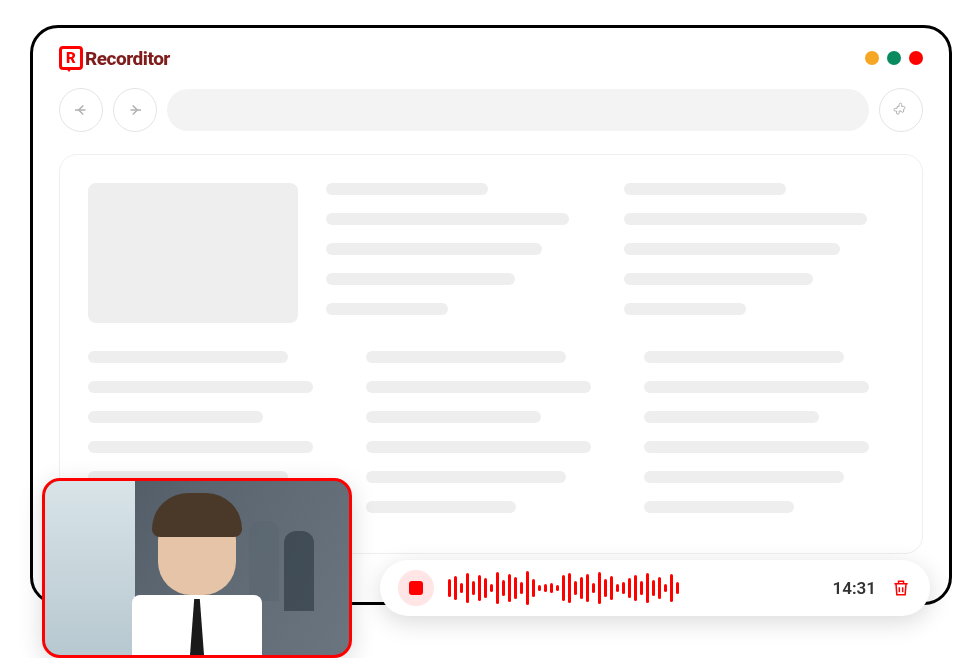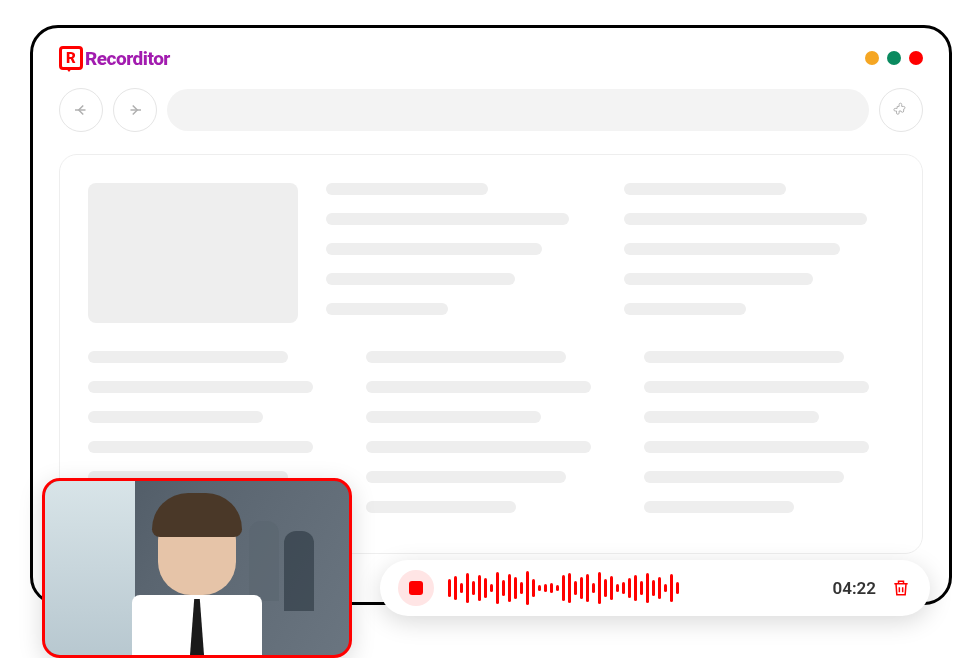--- a/index.html
+++ b/index.html
@@ -50,21 +50,21 @@
       position: absolute;
       bottom: -5px;
       left: 3px;
       width: 0;
       height: 0;
       border-left: 4px solid transparent;
       border-right: 4px solid transparent;
       border-top: 5px solid #f00;
     }
     .logo-text {
-      color: #a21caf;
+      color: #7f1d1d;
       font-weight: 800;
       font-size: 19px;
       letter-spacing: -0.5px;
     }
     .window-dots {
       display: flex;
       gap: 8px;
     }
     .dot {
       width: 14px;
@@ -422,21 +422,21 @@
       <div class="wave-bar" style="height: 20px;"></div>
       <div class="wave-bar" style="height: 26px;"></div>
       <div class="wave-bar" style="height: 14px;"></div>
       <div class="wave-bar" style="height: 30px;"></div>
       <div class="wave-bar" style="height: 16px;"></div>
       <div class="wave-bar" style="height: 22px;"></div>
       <div class="wave-bar" style="height: 8px;"></div>
       <div class="wave-bar" style="height: 28px;"></div>
       <div class="wave-bar" style="height: 12px;"></div>
     </div>
-  <div class="timestamp">04:22</div>
+  <div class="timestamp">14:31</div>
   <div class="trash-btn">
     <svg viewBox="0 0 24 24">
       <path d="M4 7h16M9 7V4h6v3M6 7l1 13h10l1-13M10 11v6M14 11v6"></path>
     </svg>
   </div>
 </div>
 
 <div class="webcam-overlay">
   <div class="window-bg"></div>
   <div class="bg-people">

